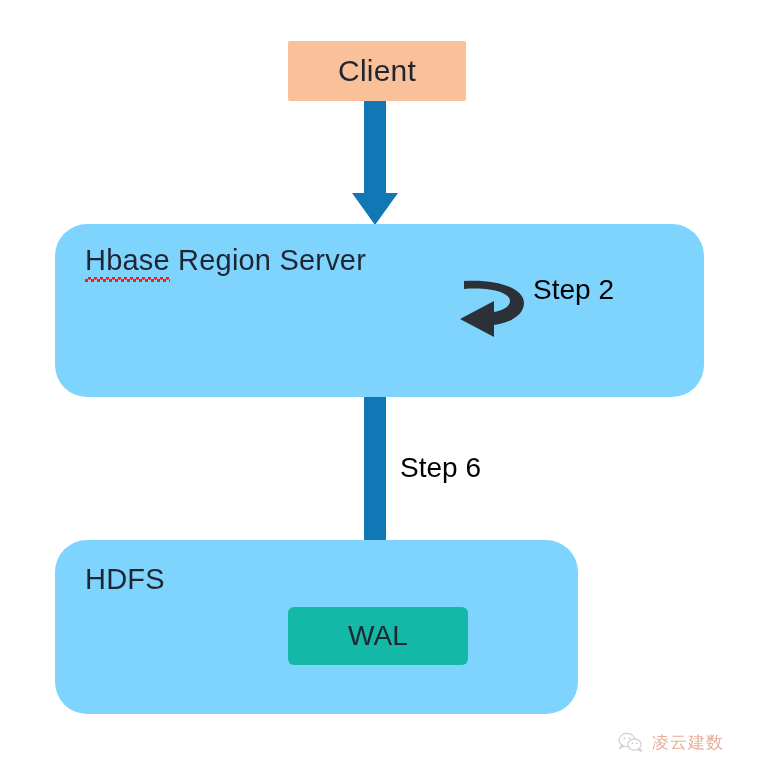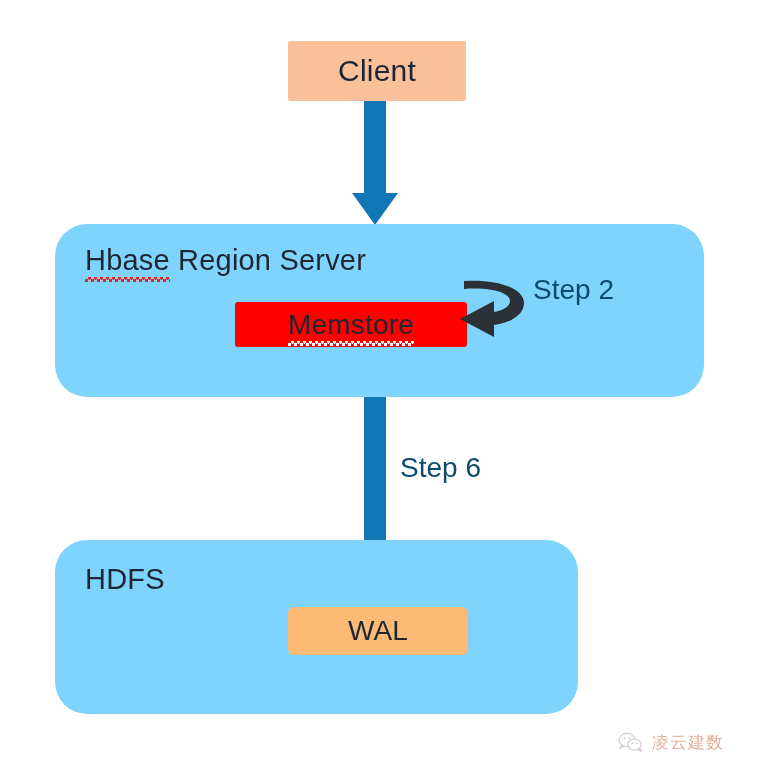--- a/index.html
+++ b/index.html
@@ -81,22 +81,22 @@
     justify-content: center;
     font-size: 28px;
     color: #1f2633;
     white-space: nowrap;
   }
 
   .wal-box {
     left: 288px;
     top: 588px;
     width: 180px;
-    height: 48px;
-    background: #fdba74;
+    height: 58px;
+    background: #14b8a6;
     border-radius: 6px;
     font-size: 28px;
   }
 
   
   .squiggle {
     position: relative;
     display: inline-block;
   }
   .squiggle::after {
@@ -124,21 +124,21 @@
     overflow: visible;
   }
   .arrow-1 { left: 352px; top: 82px; }
   .arrow-2 { left: 352px; top: 378px; }
   .arrow-curved { left: 458px; top: 236px; }
 
   
   .step-label {
     position: absolute;
     font-size: 28px;
-    color: #0c4a6e;
+    color: #000000;
     white-space: nowrap;
   }
   .step1-label { left: 400px; top: 433px; }
   .step2-label { left: 533px; top: 255px; }
 
   
   .watermark {
     position: absolute;
     left: 618px;
     top: 712px;
@@ -166,23 +166,20 @@
 
   <svg class="arrow-svg arrow-1" width="46" height="124" viewBox="0 0 46 124">
     <polygon points="12,0 34,0 34,92 46,92 23,124 0,92 12,92" fill="#1178b5"></polygon>
   </svg>
 
   <div class="node container-box hbase-box">
     <div class="container-label hbase-label">
       <span class="squiggle">Hbase</span><span>&nbsp;Region Server</span>
     </div>
 
-    <div class="memstore-box">
-      <span class="squiggle squiggle-on-red">Memstore</span>
-    </div>
   </div>
 
   <svg class="arrow-svg arrow-curved" width="92" height="92" viewBox="0 0 92 92">
     <path d="M 6 6
              L 6 26
              C 42 24 66 34 66 48
              C 66 60 52 68 36 70
              L 36 82
              L 2 64
              L 36 46

